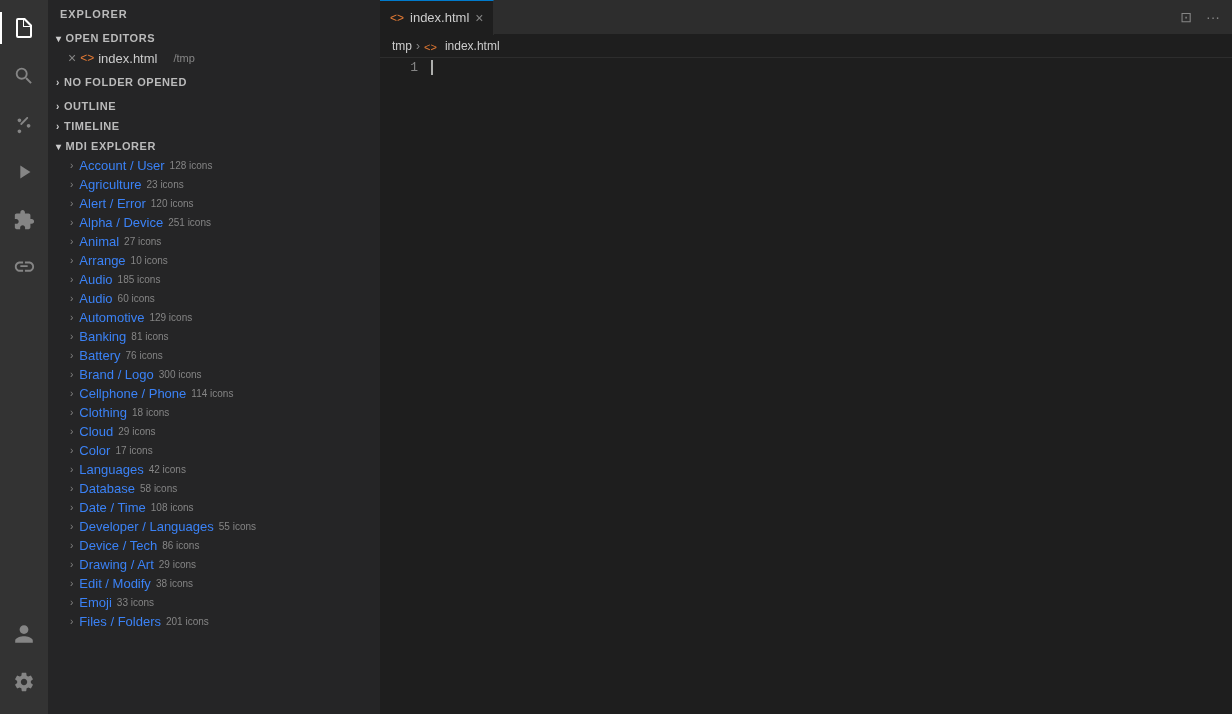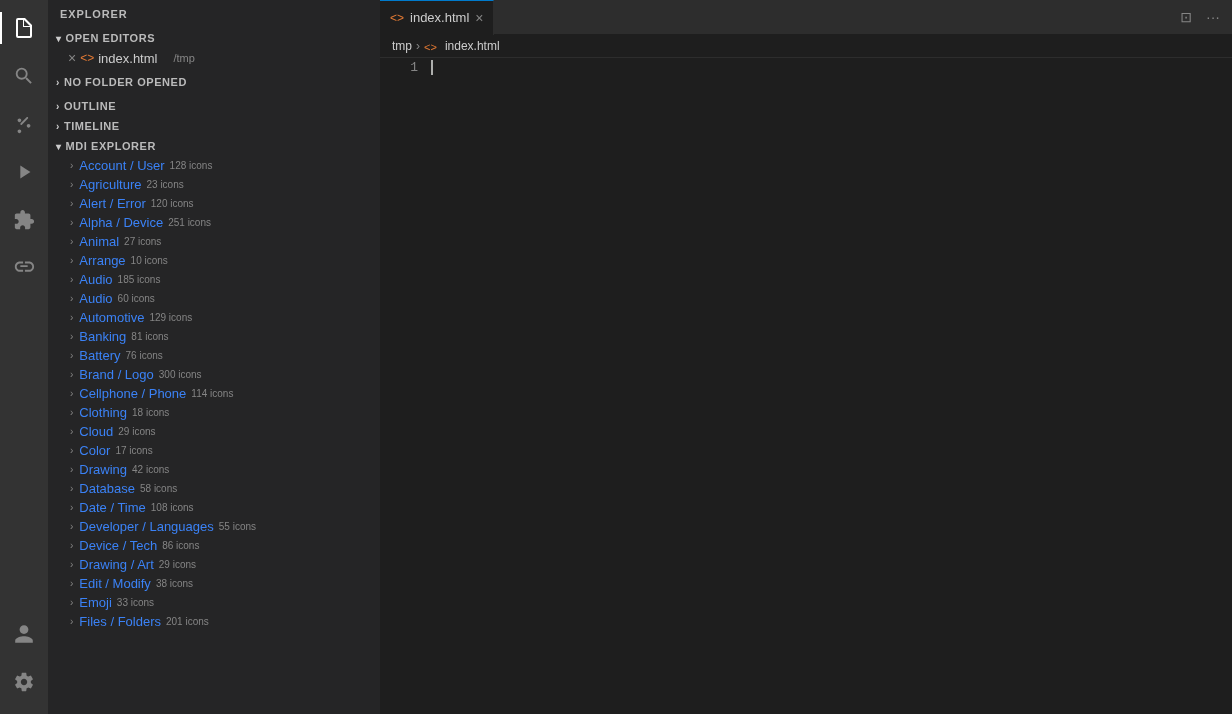--- a/index.html
+++ b/index.html
@@ -446,21 +446,21 @@
             <span class="tree-item-name">Cloud</span>
             <span class="tree-item-count">29 icons</span>
           </div>
           <div class="tree-item">
             <span class="tree-item-chevron">›</span>
             <span class="tree-item-name">Color</span>
             <span class="tree-item-count">17 icons</span>
           </div>
           <div class="tree-item">
             <span class="tree-item-chevron">›</span>
-            <span class="tree-item-name">Drawing</span>
+            <span class="tree-item-name">Languages</span>
             <span class="tree-item-count">42 icons</span>
           </div>
           <div class="tree-item">
             <span class="tree-item-chevron">›</span>
             <span class="tree-item-name">Database</span>
             <span class="tree-item-count">58 icons</span>
           </div>
           <div class="tree-item">
             <span class="tree-item-chevron">›</span>
             <span class="tree-item-name">Date / Time</span>

